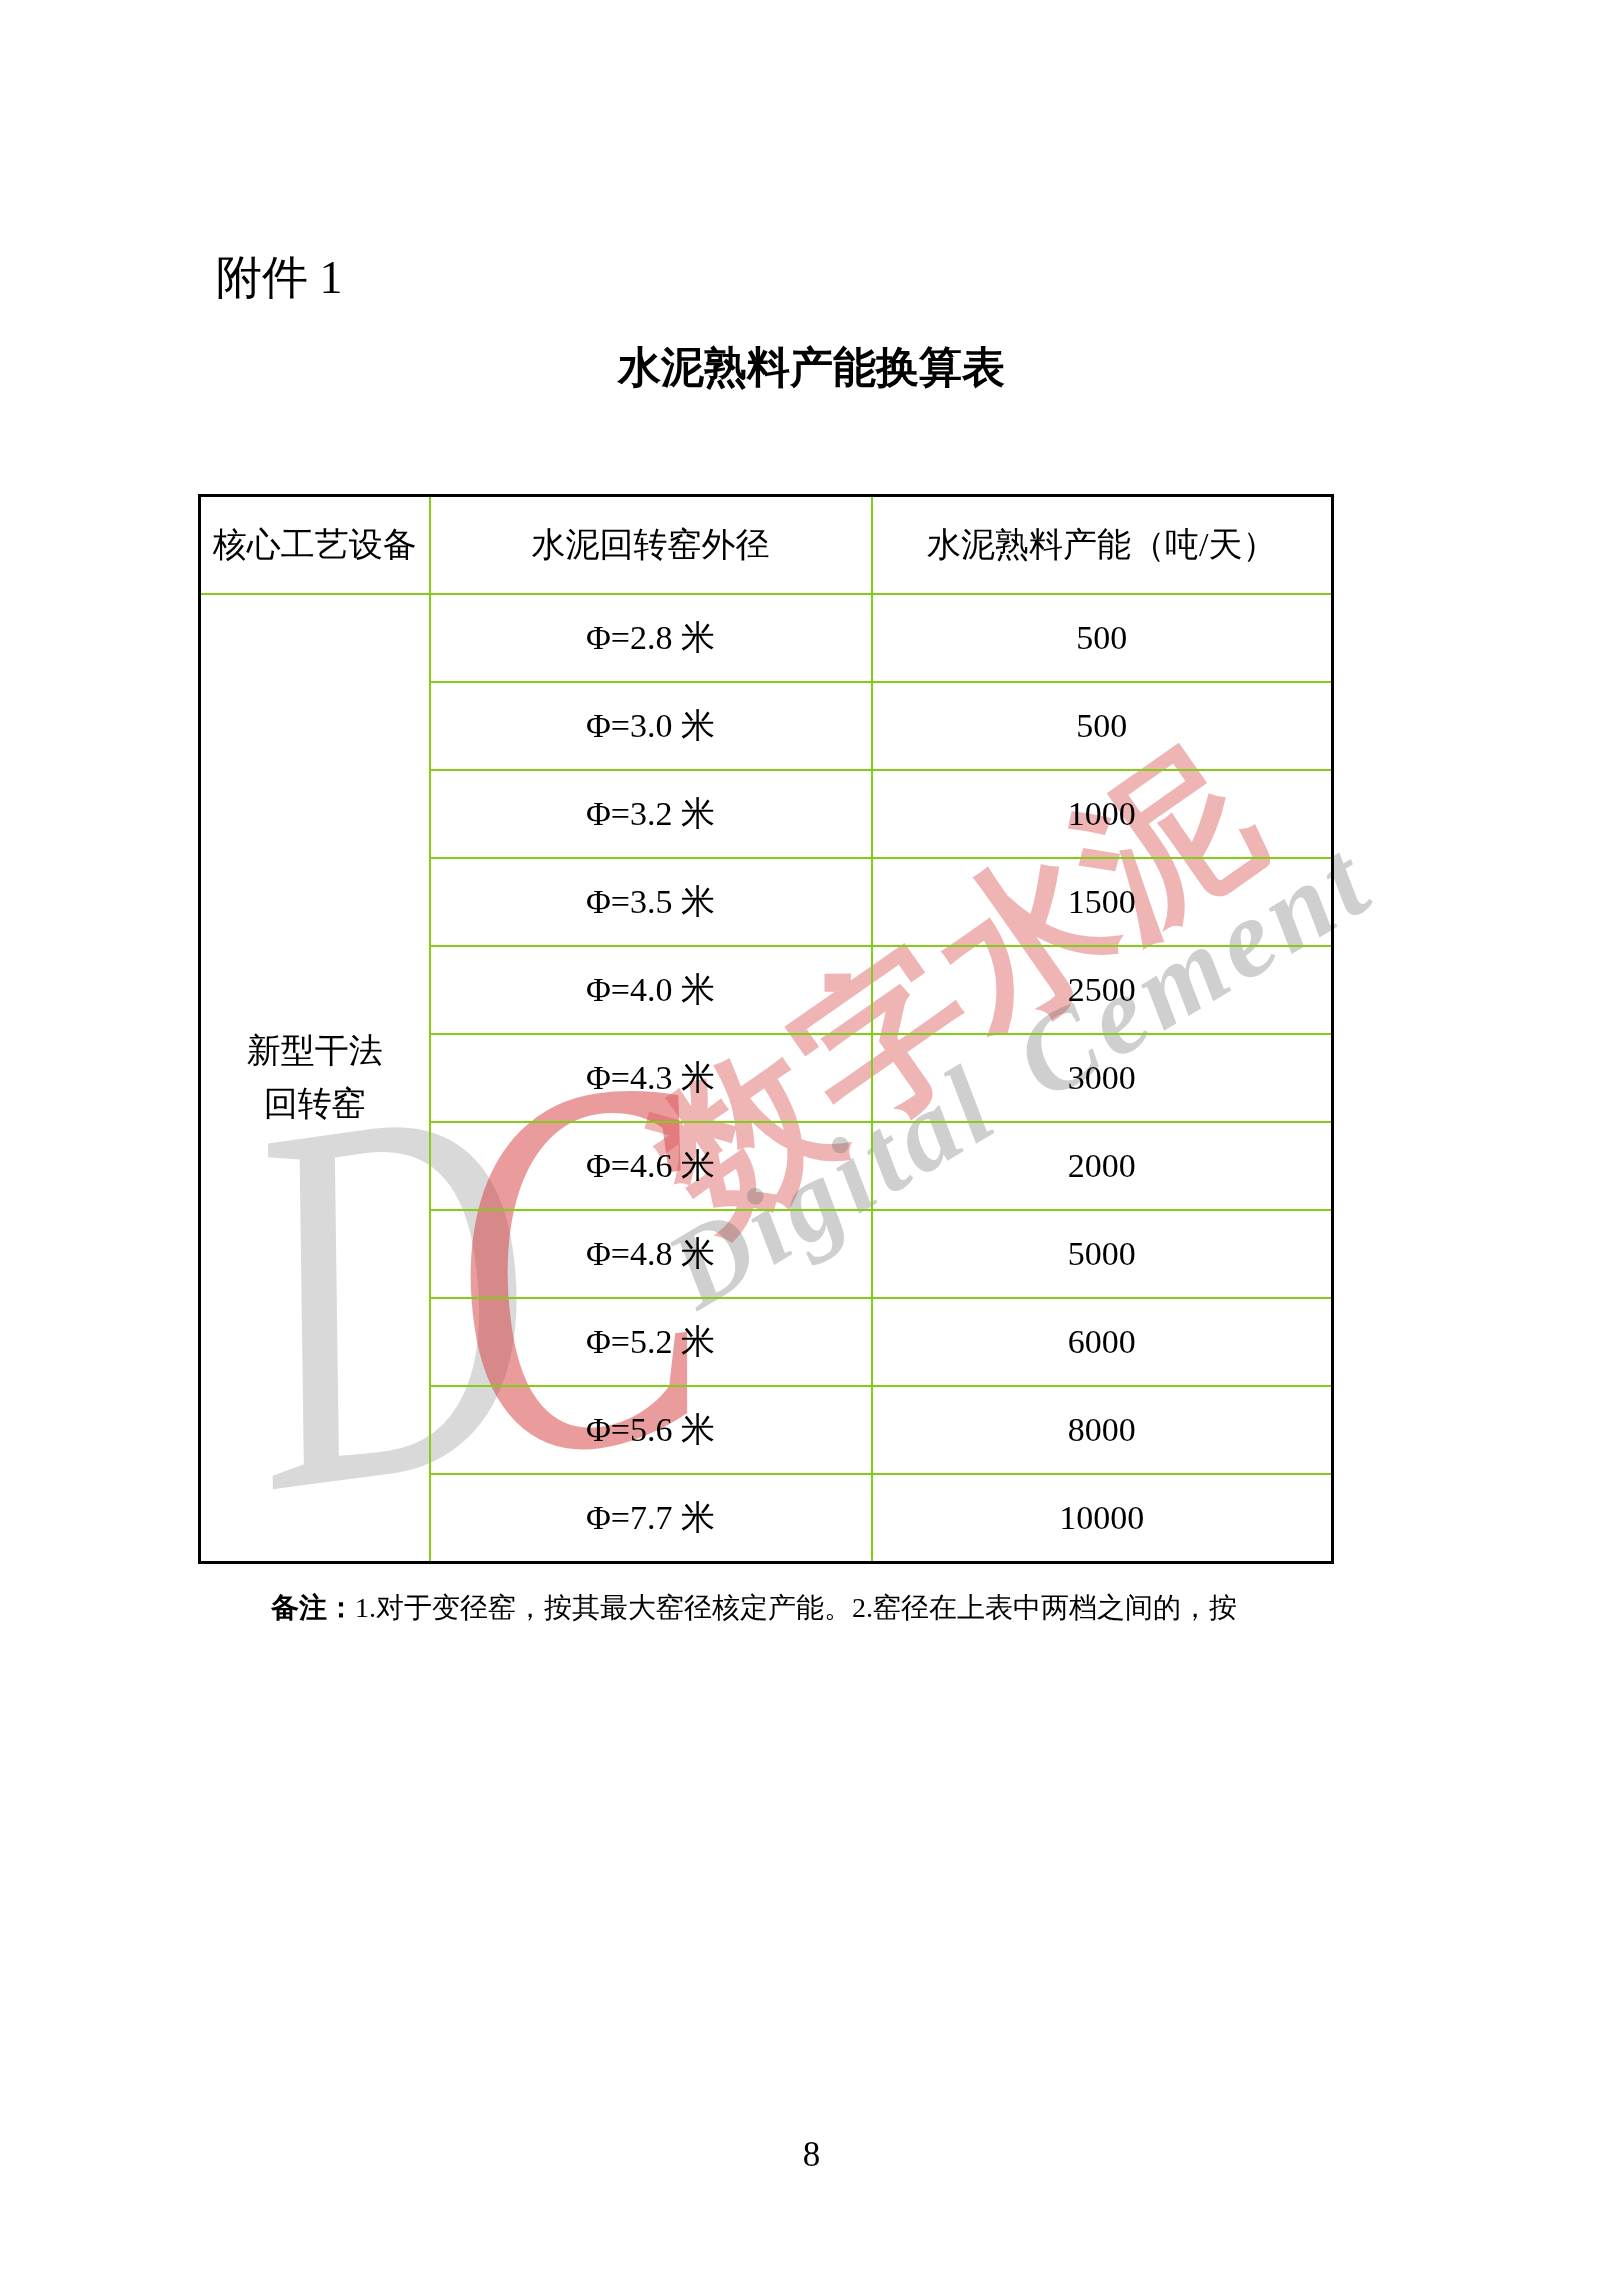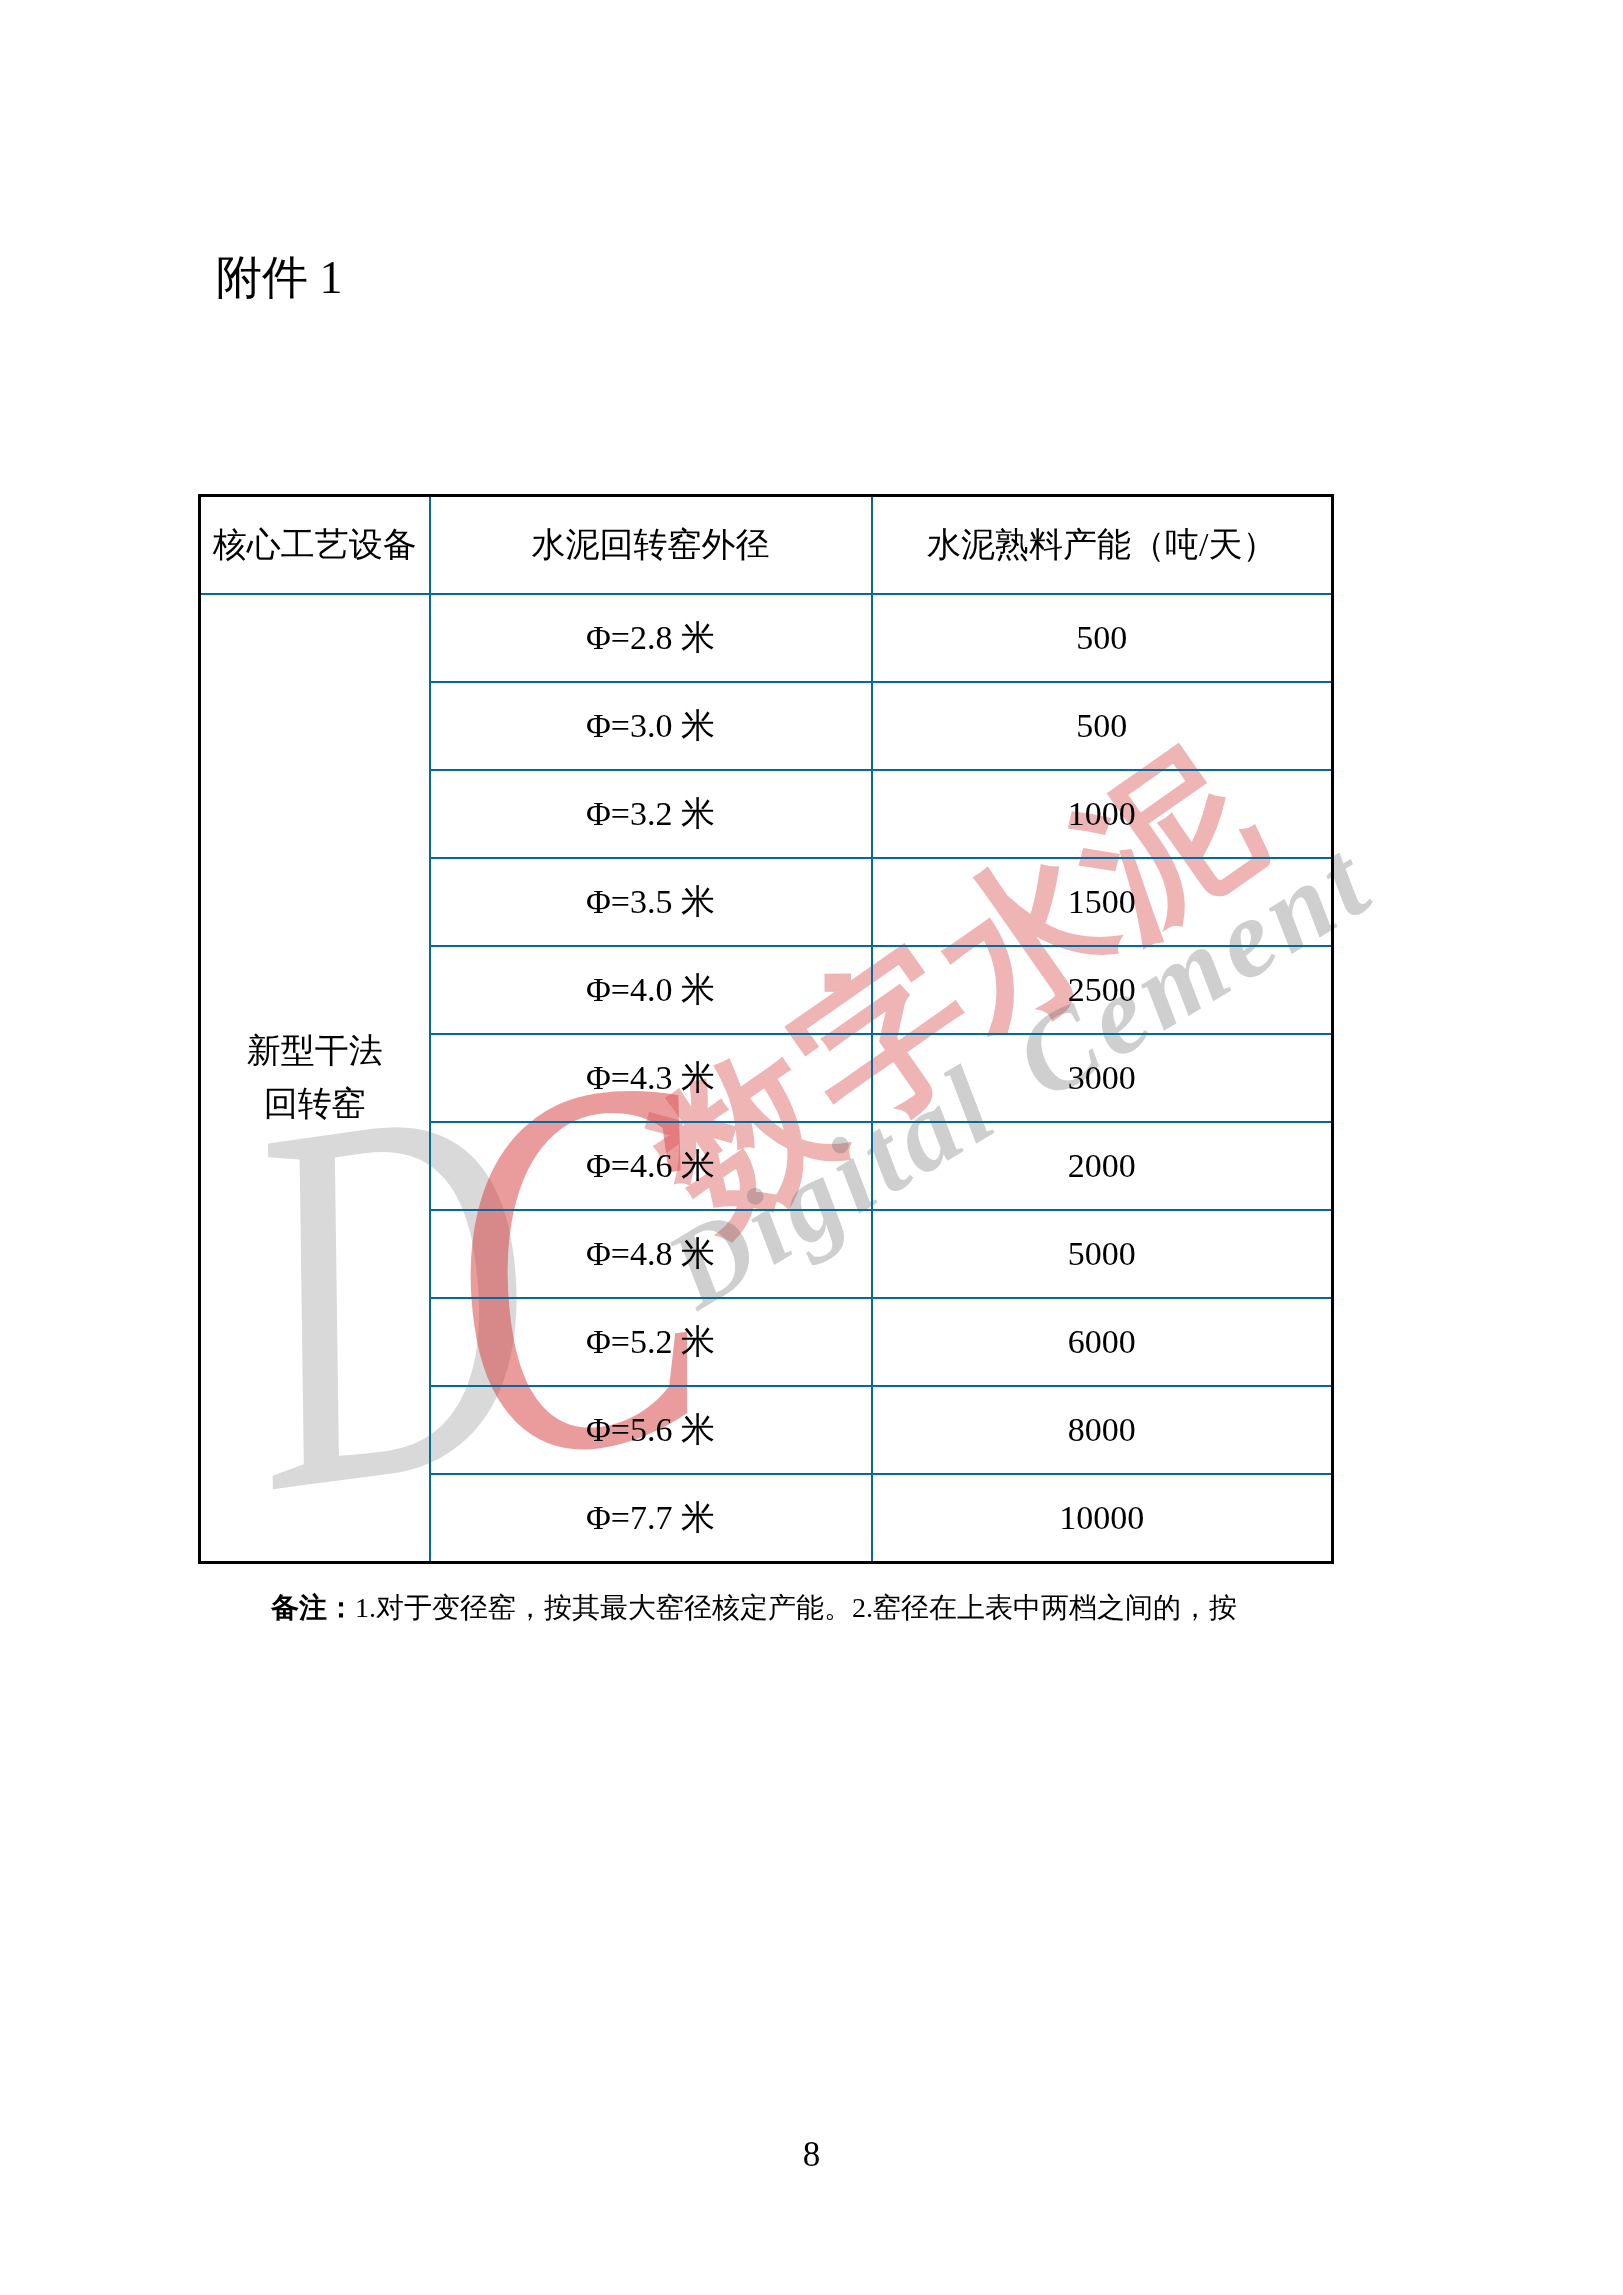--- a/index.html
+++ b/index.html
@@ -63,21 +63,21 @@
   }
   table.conv{
     position:absolute;
     left:198px; top:494px;
     width:1134px;
     border-collapse:collapse;
     table-layout:fixed;
     border:3.9px solid #000;
   }
   table.conv th, table.conv td{
-    border:2px solid #0369a1;
+    border:2px solid #84cc16;
     text-align:center;
     vertical-align:middle;
     font-size:34px;
     font-weight:normal;
     padding:0;
   }
   table.conv th{height:96px;}
   table.conv td{height:86px;}
   td.equip{line-height:1.55;}
   .note{
@@ -104,20 +104,21 @@
 <div class="page">
 
   <div class="wm wm-dc" aria-hidden="true"><span class="d">D</span><span class="c">C</span></div>
   <div class="wm wm-cn" aria-hidden="true">数字水泥</div>
   <div class="wm wm-en" aria-hidden="true">Digital Cement</div>
 
   <div class="content">
 
     <div class="attachment">附件 1</div>
 
+    <div class="doc-title">水泥熟料产能换算表</div>
 
     <table class="conv">
       <colgroup>
         <col style="width:230px">
         <col style="width:442px">
         <col style="width:461px">
       </colgroup>
       <thead>
         <tr>
           <th>核心工艺设备</th>

